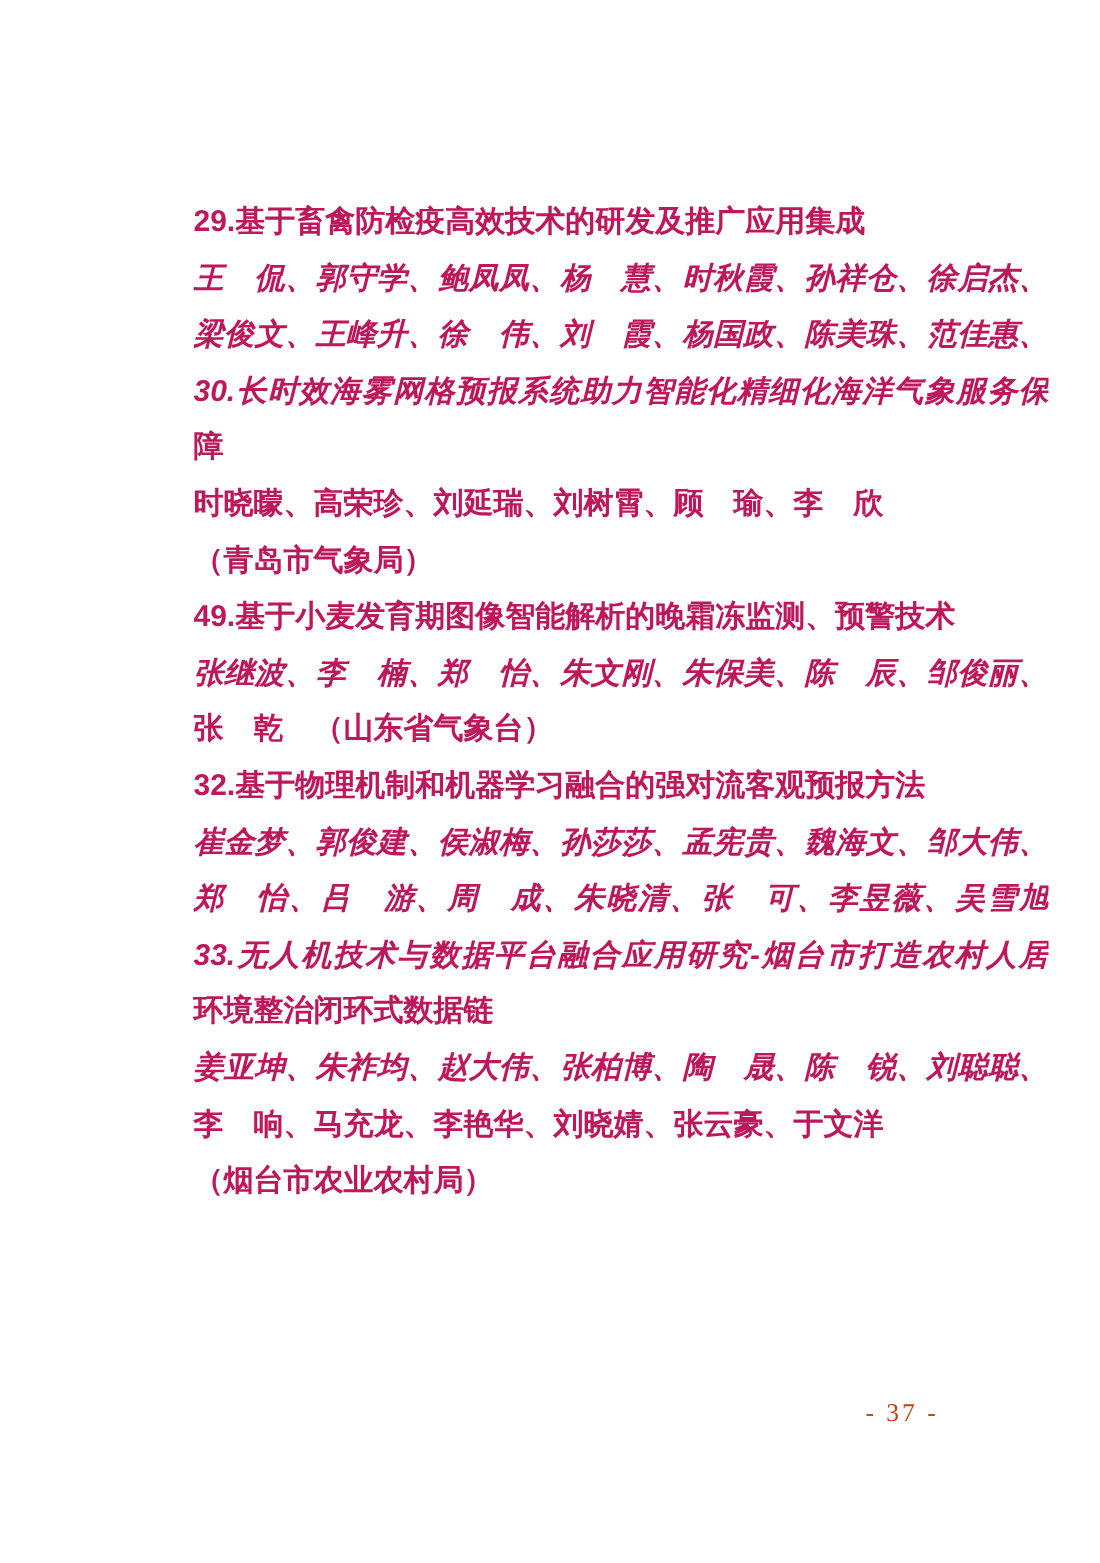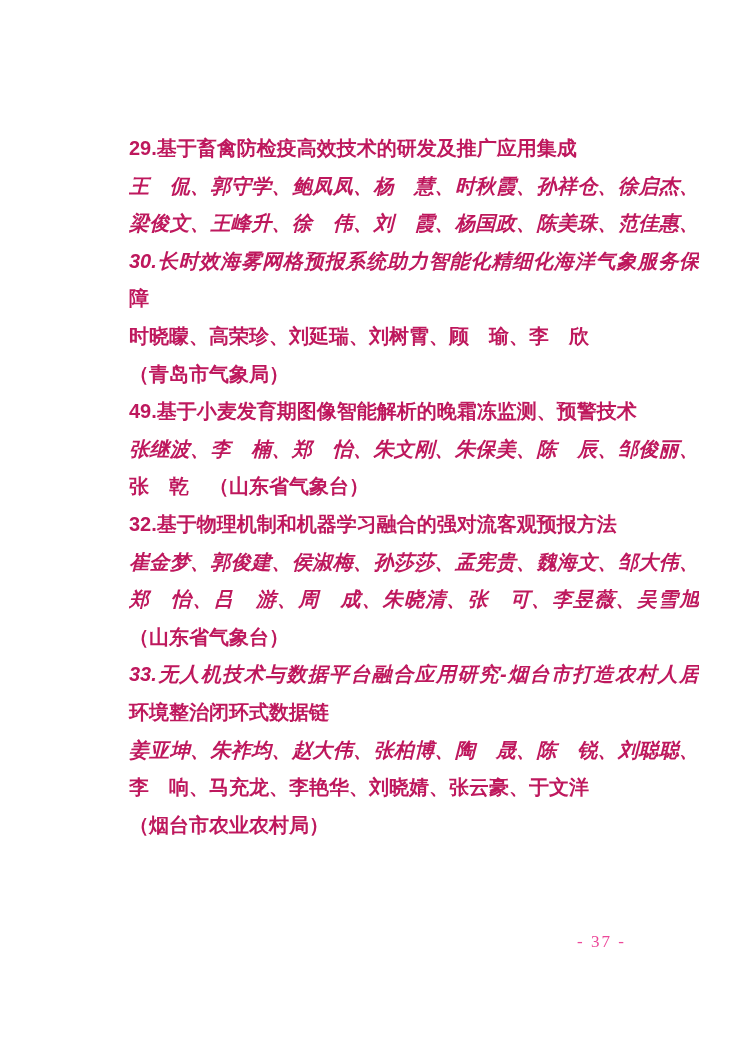--- a/index.html
+++ b/index.html
@@ -39,21 +39,21 @@
     overflow: hidden;
     text-align: justify;
     text-align-last: justify;
     text-justify: inter-character;
     font-style: italic;
   }
   .page-number {
     position: absolute;
     top: 932px;
     left: 577px;
-    color: #ec4899;
+    color: #c2410c;
     font-family: "Liberation Serif", serif;
     font-size: 17px;
     letter-spacing: 2px;
     font-weight: normal;
   }
 </style>
 </head>
 <body>
 
 <div class="doc-page">
@@ -68,21 +68,20 @@
     <div class="line">时晓曚、高荣珍、刘延瑞、刘树霄、顾　瑜、李　欣</div>
     <div class="line">（青岛市气象局）</div>
 
     <div class="line">49.基于小麦发育期图像智能解析的晚霜冻监测、预警技术</div>
     <div class="line justify">张继波、李　楠、郑　怡、朱文刚、朱保美、陈　辰、邹俊丽、</div>
     <div class="line">张　乾　（山东省气象台）</div>
 
     <div class="line">32.基于物理机制和机器学习融合的强对流客观预报方法</div>
     <div class="line justify">崔金梦、郭俊建、侯淑梅、孙莎莎、孟宪贵、魏海文、邹大伟、</div>
     <div class="line justify">郑　怡、吕　游、周　成、朱晓清、张　可、李昱薇、吴雪旭</div>
-    <div class="line">（山东省气象台）</div>
 
     <div class="line justify">33.无人机技术与数据平台融合应用研究-烟台市打造农村人居</div>
     <div class="line">环境整治闭环式数据链</div>
     <div class="line justify">姜亚坤、朱祚均、赵大伟、张柏博、陶　晟、陈　锐、刘聪聪、</div>
     <div class="line">李　响、马充龙、李艳华、刘晓婧、张云豪、于文洋</div>
     <div class="line">（烟台市农业农村局）</div>
 
   </div>
 
   <div class="page-number">- 37 -</div>

